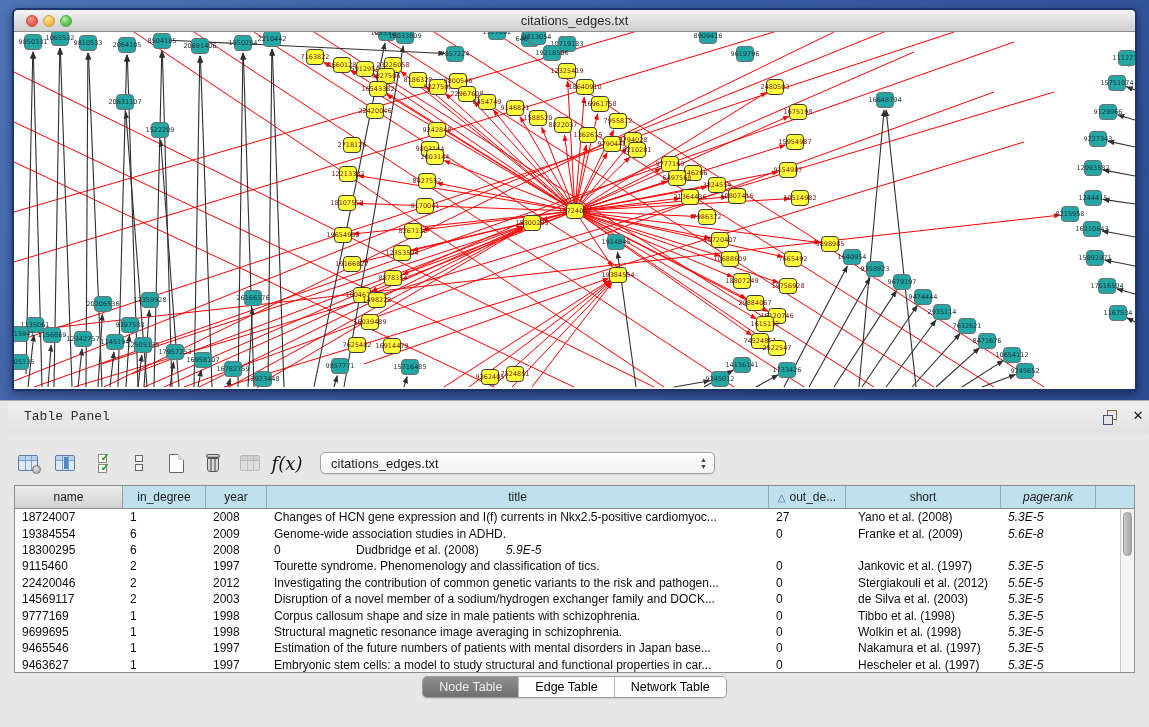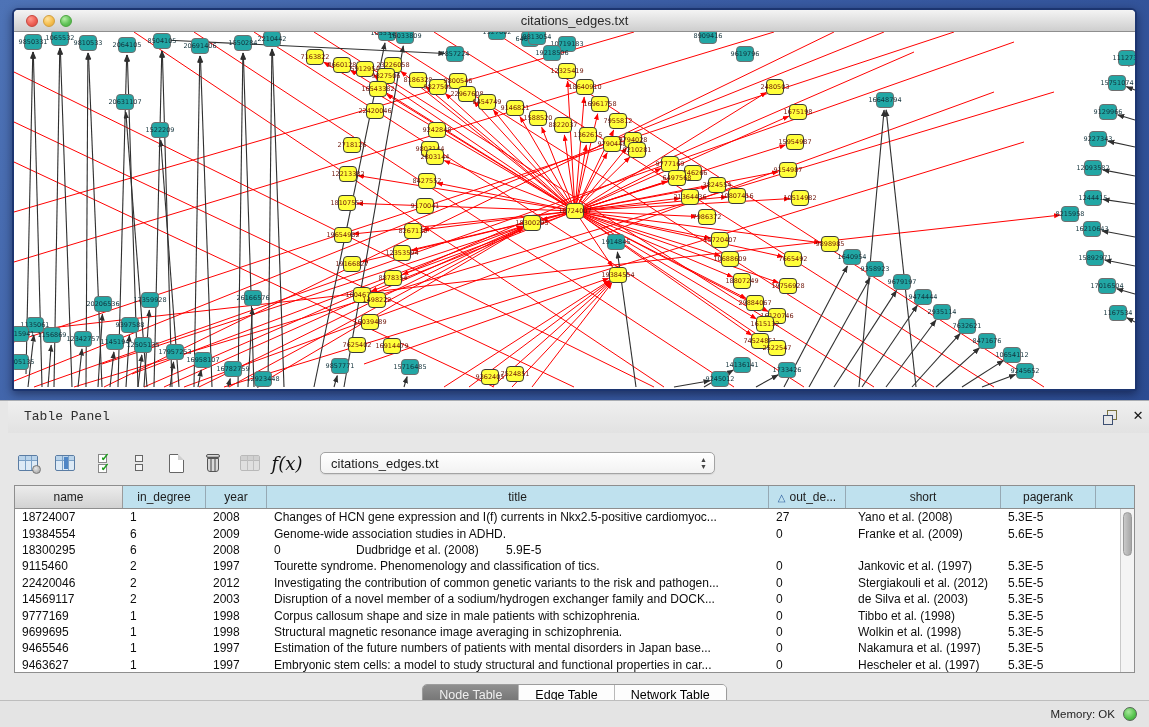--- a/index.html
+++ b/index.html
@@ -71,28 +71,28 @@
     background:#fff;border:1px solid #8e8e8e;}
   .thead{display:flex;height:23px;background:#bfe1ee;border-bottom:1px solid #8e8e8e;}
   .th{display:flex;align-items:center;justify-content:center;font-size:12px;color:#1c1c1c;
     border-right:1px solid #96a9b4;background:#bfe1ee;overflow:hidden;white-space:nowrap;}
   .th.c0{background:linear-gradient(#ececec,#d2d2d2);border-right:1px solid #9a9a9a;}
   .th .sort{color:#2a5d9e;font-size:10px;margin-right:4px;}
   .tbody{position:relative;}
   .tr{display:flex;height:16.4px;align-items:center;}
   .td{font-size:12px;color:#0d0d0d;padding-left:7px;overflow:hidden;white-space:nowrap;}
   .c0{width:108px;}.c1{width:83px;}.c2{width:61px;}.c3{width:502px;}
-  .c4{width:77px;}.c5{width:155px;}.c6{width:95px;}.c7{flex:1;border-right:none;}
+  .c4{width:77px;}.c5{width:155px;}.c6{width:95px;font-style:italic;}.c7{flex:1;border-right:none;}
   .td.c5{padding-left:12px;}
   .vscroll{position:absolute;right:0;top:23px;bottom:0;width:14px;background:#f4f4f4;border-left:1px solid #c9c9c9;}
   .vthumb{position:absolute;left:2px;top:3px;width:9px;height:44px;border-radius:5px;
     background:linear-gradient(90deg,#c9c9c9,#a7a7a7);border:1px solid #9a9a9a;}
 
   
-  .tabbar{position:absolute;left:0;top:275px;width:100%;display:flex;justify-content:center;margin-top:8px;}
+  .tabbar{position:absolute;left:0;top:275px;width:100%;display:flex;justify-content:center;}
   .tabset{display:flex;border:1px solid #9c9c9c;border-radius:5px;overflow:hidden;
     box-shadow:0 1px 1px rgba(0,0,0,.12);}
   .tab{height:20px;line-height:20px;padding:0 16px;font-size:12.5px;background:#fdfdfd;color:#000000;
     border-right:1px solid #b9b9b9;}
   .tab:last-child{border-right:none;}
   .tab.sel{background:linear-gradient(#8f8f8f,#6f6f6f);color:#efefef;}
 
   
   .statusbar{position:absolute;left:0;bottom:0;width:1149px;height:27px;background:#e4e4e4;
     border-top:1px solid #bdbdbd;}
@@ -876,21 +876,21 @@
             <div class="td c5">Yano et al. (2008)</div>
             <div class="td c6">5.3E-5</div>
           </div>
           <div class="tr">
             <div class="td c0">19384554</div>
             <div class="td c1">6</div>
             <div class="td c2">2009</div>
             <div class="td c3">Genome-wide association studies in ADHD.</div>
             <div class="td c4">0</div>
             <div class="td c5">Franke et al. (2009)</div>
-            <div class="td c6">5.6E-5</div>
+            <div class="td c6">5.6E-8</div>
           </div>
           <div class="tr">
             <div class="td c0">18300295</div>
             <div class="td c1">6</div>
             <div class="td c2">2008</div>
             <div class="td c4">0</div>
             <div class="td c5">Dudbridge et al. (2008)</div>
             <div class="td c6">5.9E-5</div>
           </div>
           <div class="tr">
@@ -964,18 +964,14 @@
 
     <div class="tabbar">
       <div class="tabset">
           <div class="tab sel">Node Table</div>
           <div class="tab">Edge Table</div>
           <div class="tab">Network Table</div>
         </div>
     </div>
   </div>
 
-  <div class="statusbar">
-    <span class="mem">Memory: OK</span>
-    <span class="memdot"></span>
-  </div>
 
 </div>
 
 </body></html>

